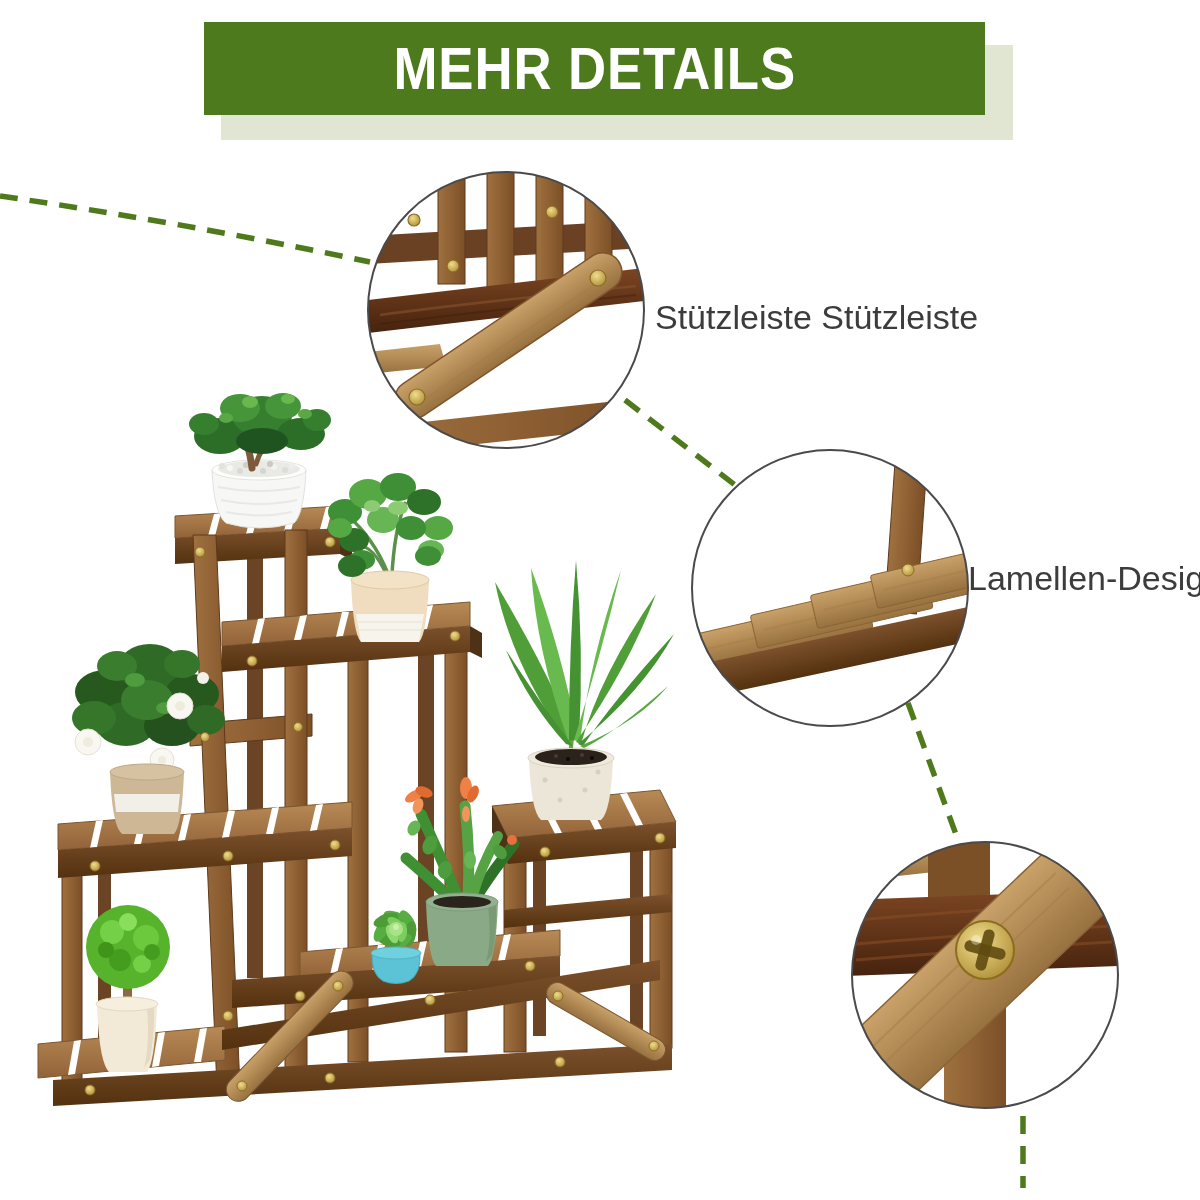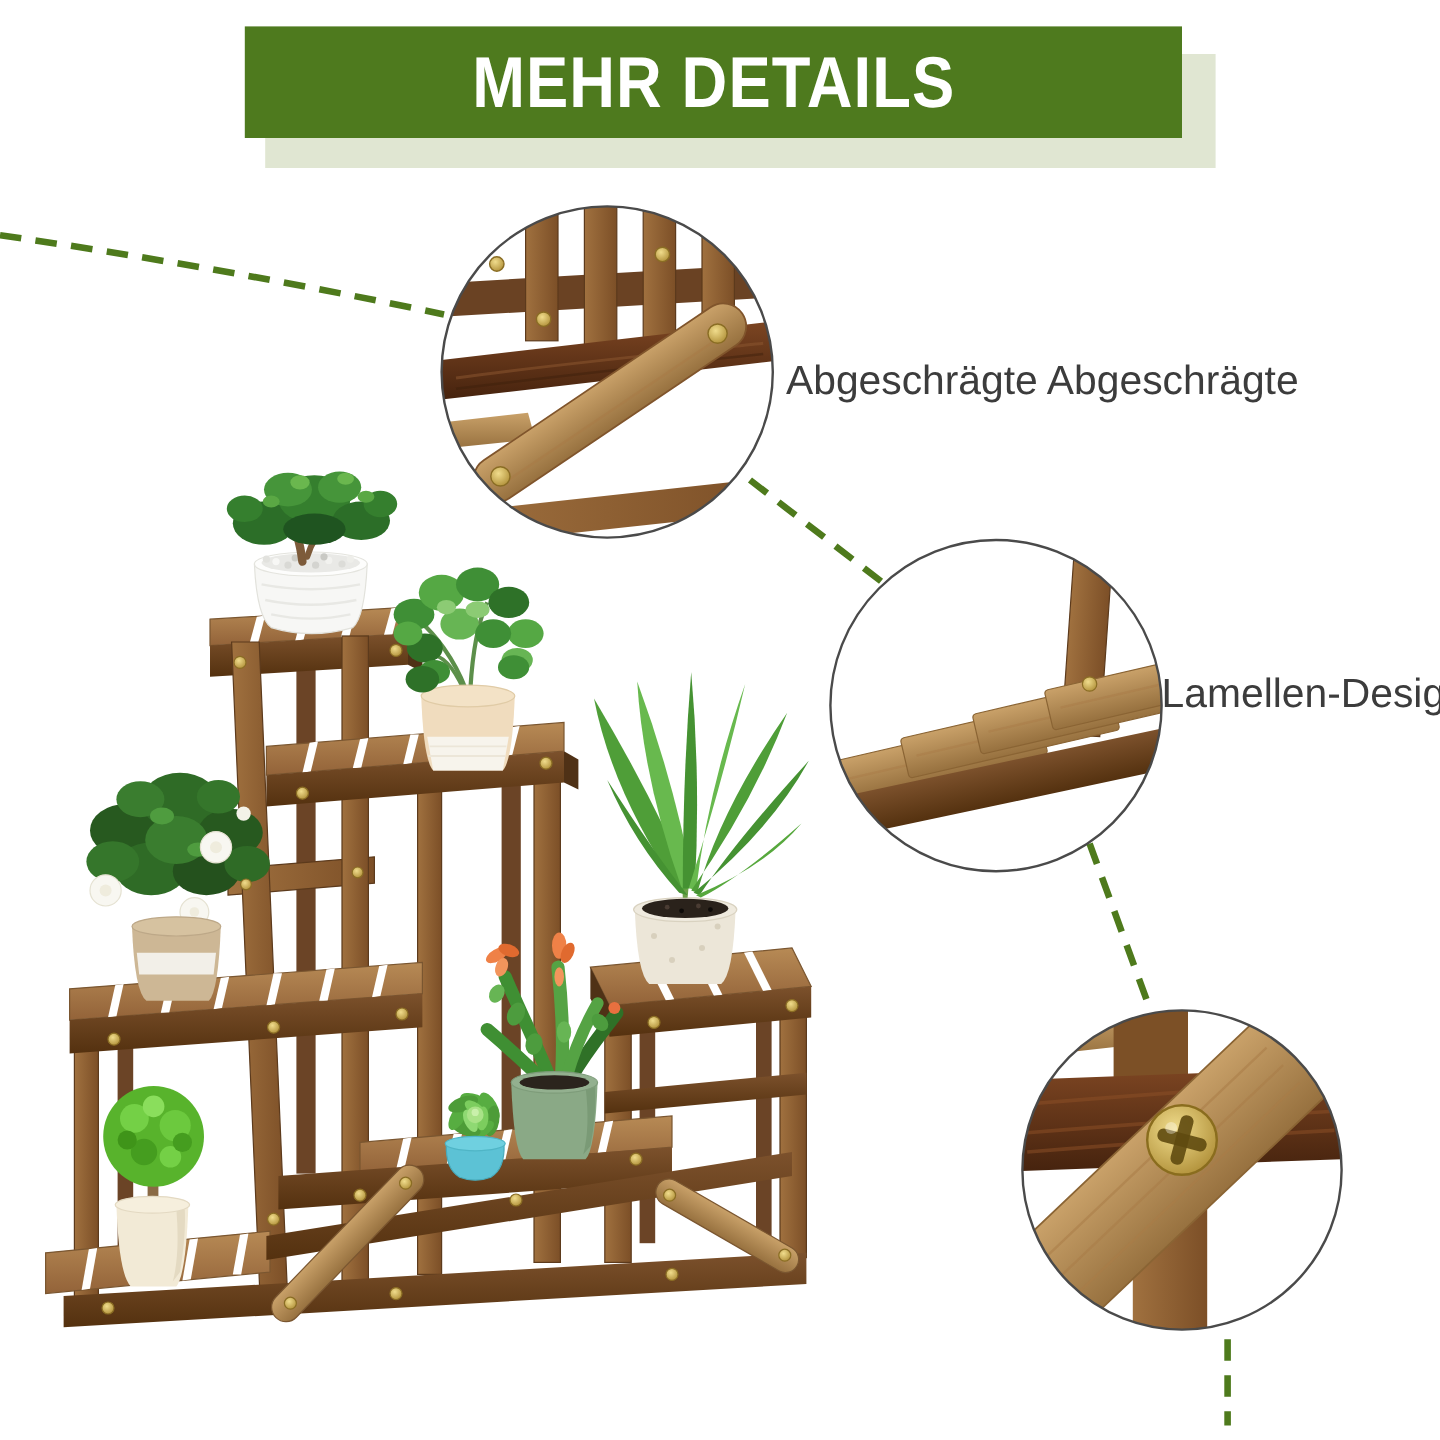--- a/index.html
+++ b/index.html
@@ -416,16 +416,16 @@
       <g transform="translate(985,950)">
         <circle r="29" fill="url(#gScrew)" stroke="#8a6d1e" stroke-width="2"></circle>
         <rect x="-21" y="-5.5" width="42" height="11" rx="5" fill="#5f4a10" opacity="0.9" transform="rotate(15)"></rect>
         <rect x="-21" y="-5.5" width="42" height="11" rx="5" fill="#5f4a10" opacity="0.9" transform="rotate(105)"></rect>
         <circle cx="-9" cy="-10" r="5" fill="#fff" opacity="0.35"></circle>
       </g>
     </g>
     <circle cx="985" cy="975" r="133" fill="none" style="stroke:var(--circle_border,#4a4a4a)" stroke-width="2"></circle>
   </svg>
 
-  <div class="callout-label" id="label-1">Abgeschrägte Abgeschrägte</div>
+  <div class="callout-label" id="label-1">Stützleiste Stützleiste</div>
   <div class="callout-label" id="label-2">Lamellen-Design</div>
 
 </div>
 
 </body></html>

